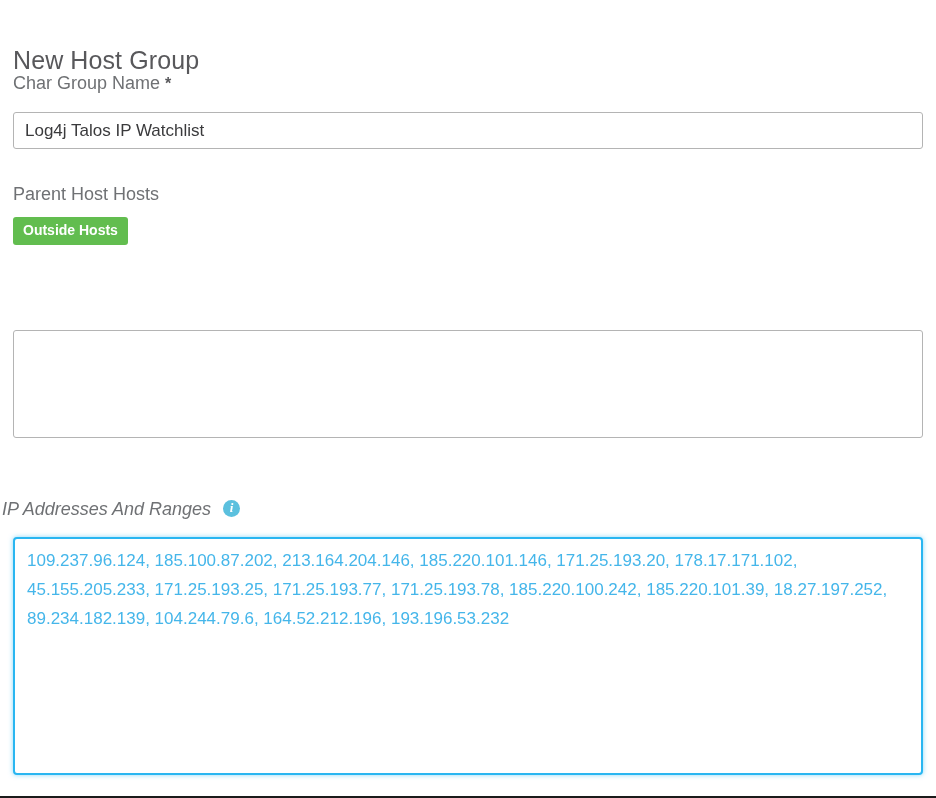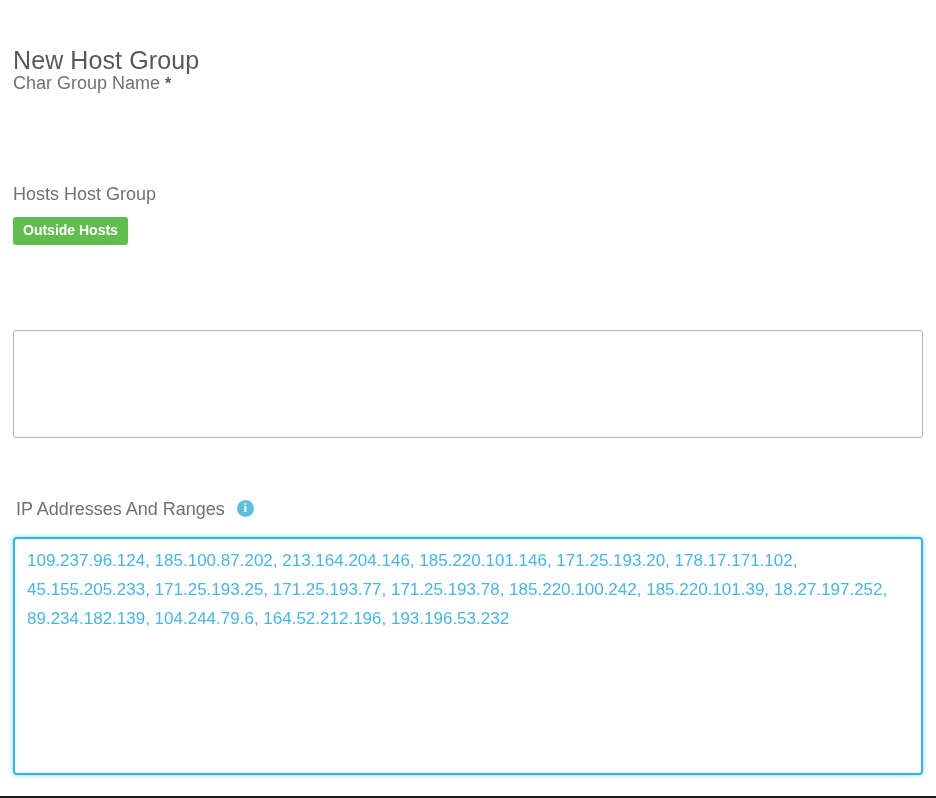--- a/index.html
+++ b/index.html
@@ -49,21 +49,21 @@
   }
   .req-star {
     color: #58585b;
     font-weight: 700;
     font-size: 16px;
   }
 
   #label-host-group-name { left: 13px; top: 72px; }
   #label-parent-host-group { left: 13px; top: 183px; }
   #label-description { left: 13px; top: 289px; }
-  #label-ip-addresses { left: 16px; top: 498px; }
+  #label-ip-addresses { left: 2px; top: 498px; font-style: italic; }
 
   
   .text-input {
     position: absolute;
     left: 13px;
     top: 112px;
     width: 910px;
     height: 37px;
     box-sizing: border-box;
     border: 1px solid #b4b4b4;
@@ -184,22 +184,23 @@
 
 <div class="page">
 
   <h1 class="page-title">New Host Group</h1>
 
   <div class="field-label" id="label-host-group-name">
     <span>Char Group Name</span>
     <span class="req-star">*</span>
   </div>
 
-
-  <div class="field-label" id="label-parent-host-group">Hosts Host Group</div>
+  <input class="text-input" type="text" value="Log4j Talos IP Watchlist" style="">
+
+  <div class="field-label" id="label-parent-host-group">Parent Host Hosts</div>
 
   <div class="badge-row">
     <span class="badge">Outside Hosts</span>
   </div>
 
 
   <textarea class="desc-textarea" placeholder="" style=""></textarea>
 
   <div class="field-label" id="label-ip-addresses">
     <span>IP Addresses And Ranges</span>

